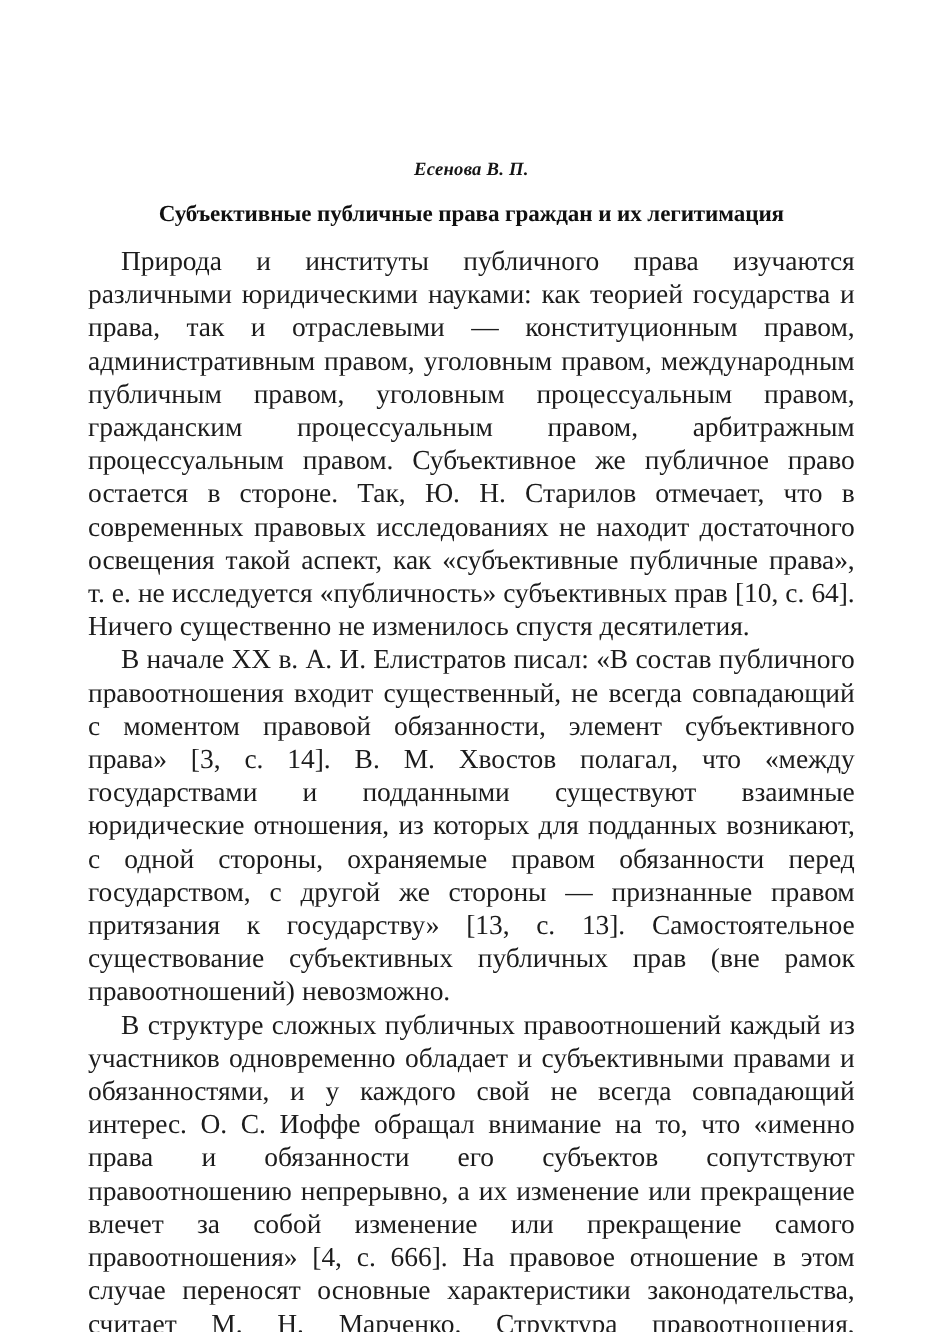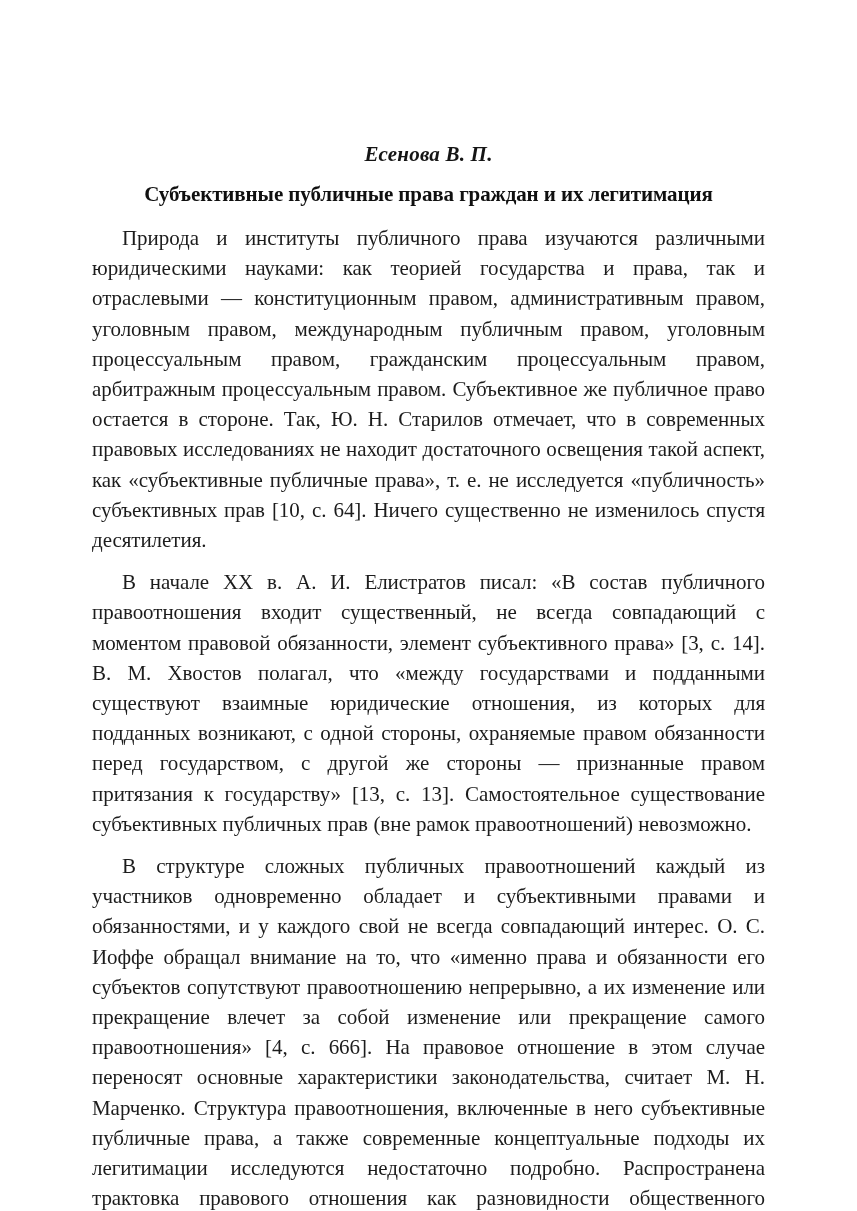--- a/index.html
+++ b/index.html
@@ -32,43 +32,43 @@
     position: absolute;
     left: 80px;
     top: 140px;
     width: 697px;
   }
 
   .byline {
     text-align: center;
     font-style: italic;
     font-weight: bold;
-    font-size: 21px;
+    font-size: 17px;
     line-height: 28px;
     letter-spacing: 0.2px;
     color: #151515;
     margin: 0 0 4px 0;
   }
 
   .article-title {
     text-align: center;
     font-weight: bold;
     font-size: 21px;
     line-height: 30px;
     letter-spacing: -0.1px;
     color: #101010;
     margin: 11px 0 14px 0;
   }
 
   .body-text p {
-    margin: 12px;
+    margin: 0;
     text-align: justify;
     text-justify: inter-word;
     text-indent: 30px;
-    font-size: 21px;
+    font-size: 25px;
     line-height: 30.2px;
     letter-spacing: -0.05px;
     word-spacing: 0.2px;
     color: #1c1c1c;
     hyphens: manual;
   }
 
   .body-text p:last-child {
     text-align: justify;
   }

